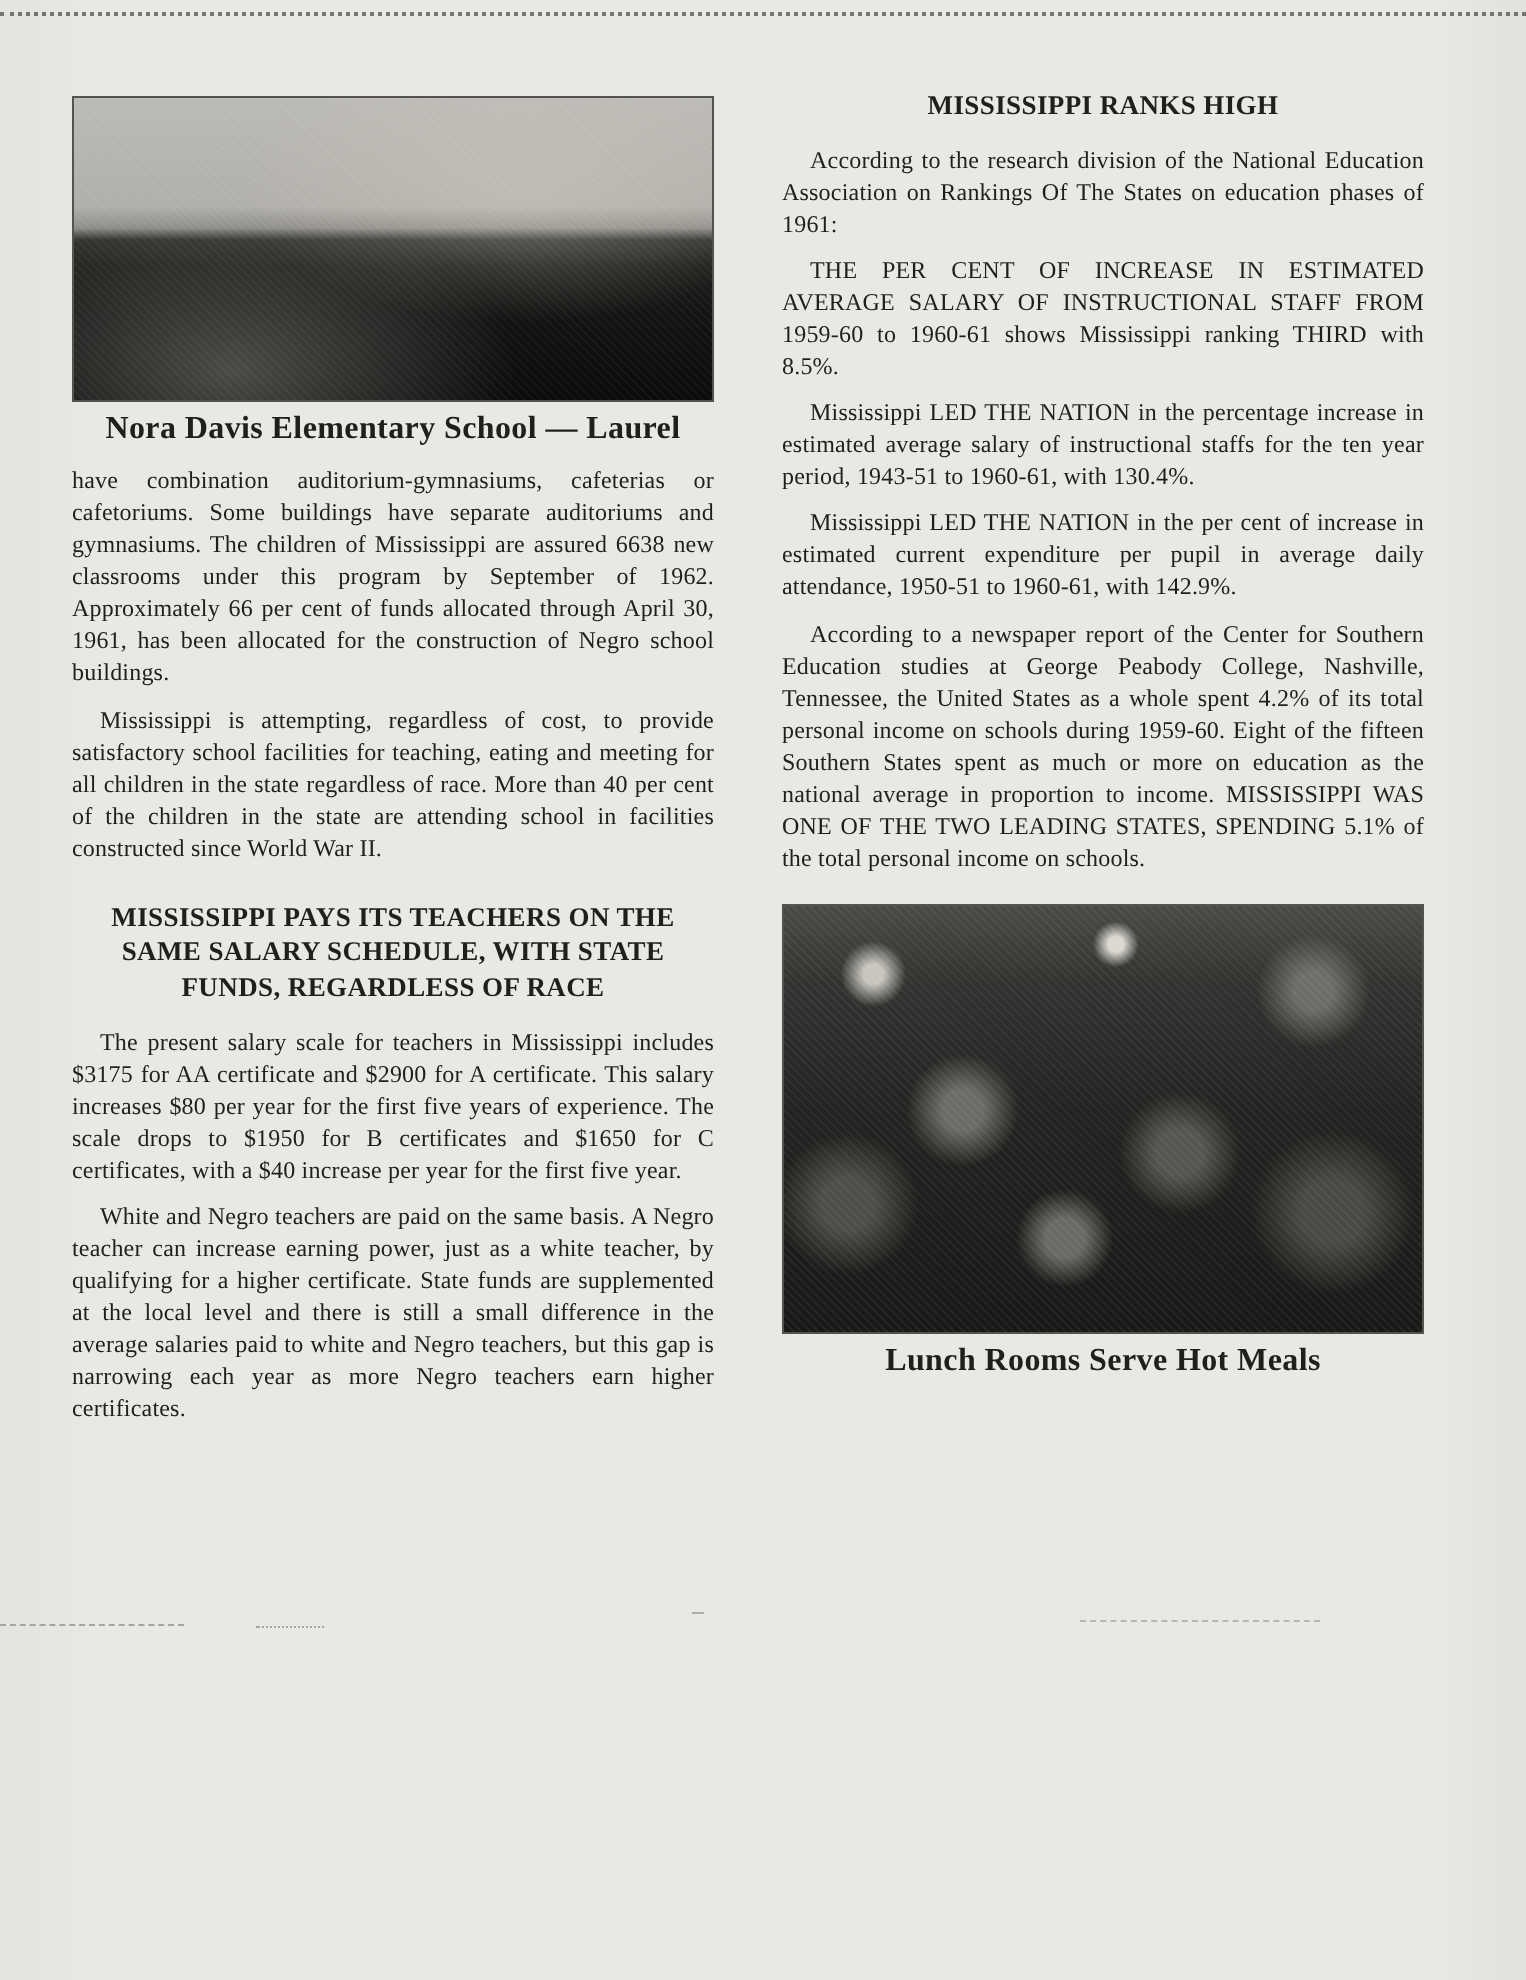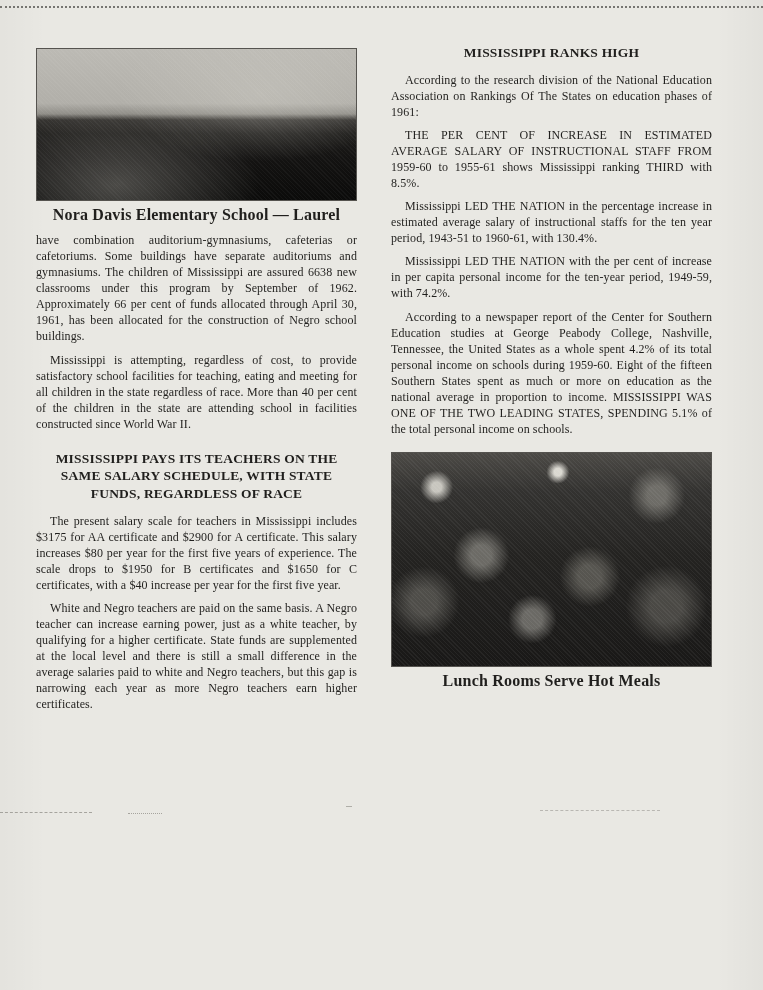--- a/index.html
+++ b/index.html
@@ -128,23 +128,23 @@
       <h3 class="subhead">MISSISSIPPI PAYS ITS TEACHERS ON THE SAME SALARY SCHEDULE, WITH STATE FUNDS, REGARDLESS OF RACE</h3>
 
       <p class="body">The present salary scale for teachers in Mississippi includes $3175 for AA certificate and $2900 for A certificate. This salary increases $80 per year for the first five years of experience. The scale drops to $1950 for B certificates and $1650 for C certificates, with a $40 increase per year for the first five year.</p>
       <p class="body">White and Negro teachers are paid on the same basis. A Negro teacher can increase earning power, just as a white teacher, by qualifying for a higher certificate. State funds are supplemented at the local level and there is still a small difference in the average salaries paid to white and Negro teachers, but this gap is narrowing each year as more Negro teachers earn higher certificates.</p>
     </div>
 
     <div class="col">
       <h3 class="subhead subhead-right">MISSISSIPPI RANKS HIGH</h3>
 
       <p class="body">According to the research division of the National Education Association on Rankings Of The States on education phases of 1961:</p>
-      <p class="body">THE PER CENT OF INCREASE IN ESTIMATED AVERAGE SALARY OF INSTRUCTIONAL STAFF FROM 1959-60 to 1955-61 shows Mississippi ranking THIRD with 8.5%.</p>
+      <p class="body">THE PER CENT OF INCREASE IN ESTIMATED AVERAGE SALARY OF INSTRUCTIONAL STAFF FROM 1959-60 to 1960-61 shows Mississippi ranking THIRD with 8.5%.</p>
       <p class="body">Mississippi LED THE NATION in the percentage increase in estimated average salary of instructional staffs for the ten year period, 1943-51 to 1960-61, with 130.4%.</p>
-      <p class="body">Mississippi LED THE NATION with the per cent of increase in per capita personal income for the ten-year period, 1949-59, with 74.2%.</p>
+      <p class="body">Mississippi LED THE NATION in the per cent of increase in estimated current expenditure per pupil in average daily attendance, 1950-51 to 1960-61, with 142.9%.</p>
       <p class="body">According to a newspaper report of the Center for Southern Education studies at George Peabody College, Nashville, Tennessee, the United States as a whole spent 4.2% of its total personal income on schools during 1959-60. Eight of the fifteen Southern States spent as much or more on education as the national average in proportion to income. MISSISSIPPI WAS ONE OF THE TWO LEADING STATES, SPENDING 5.1% of the total personal income on schools.</p>
 
       <figure class="lunch-figure">
         <div class="photo photo-lunch"></div>
         <figcaption class="caption">Lunch Rooms Serve Hot Meals</figcaption>
       </figure>
     </div>
 
   </div>
 

